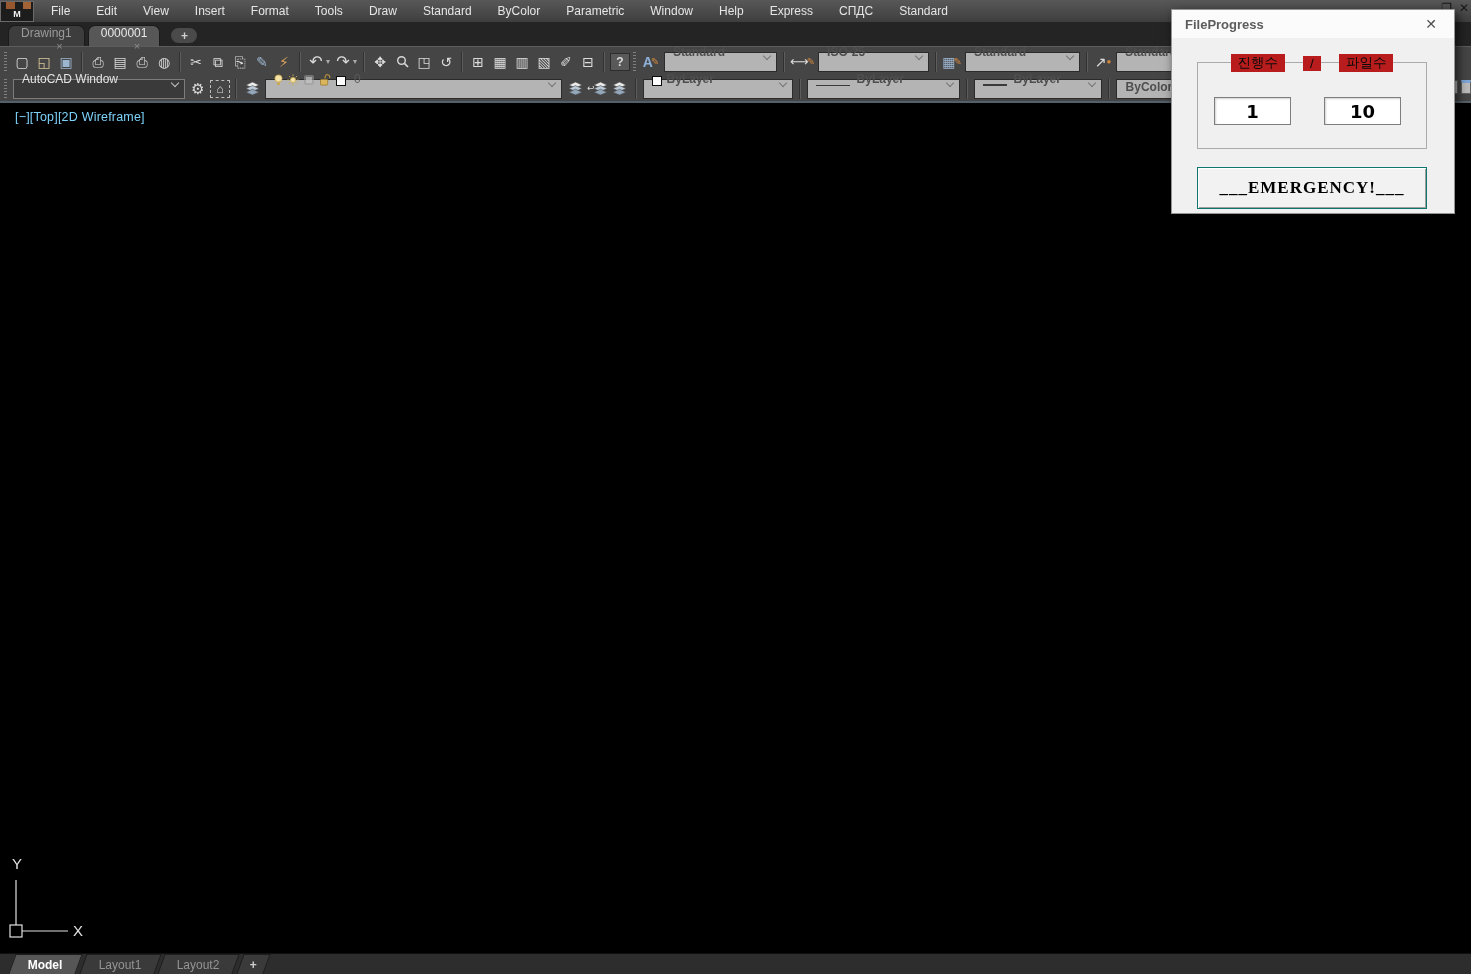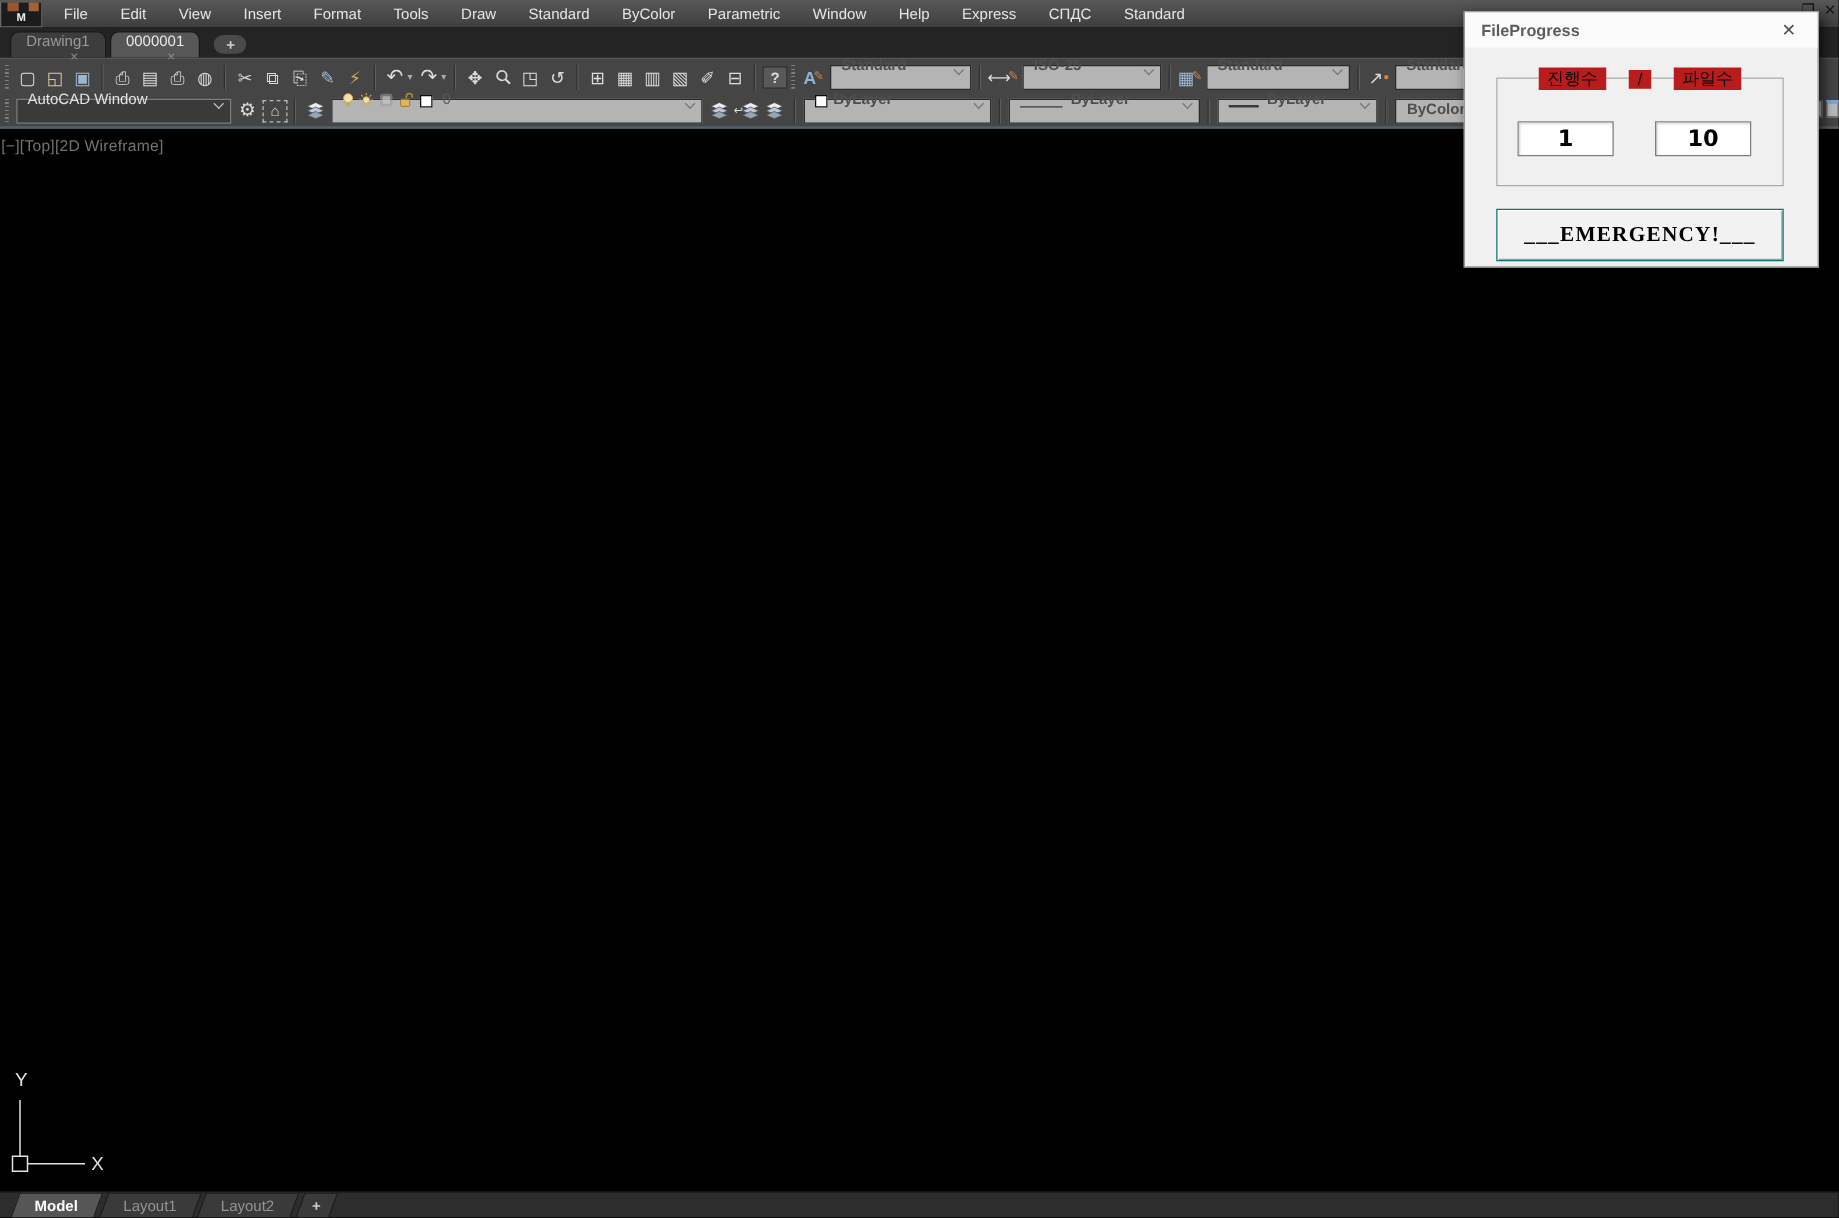--- a/index.html
+++ b/index.html
@@ -55,21 +55,21 @@
   .swatch { width:10px; height:10px; background:#fff; border:1px solid #0d0d0d; margin-right:5px; flex:none;}
   .ltline { width:34px; border-top:1.5px solid #3a3a3a; margin-right:7px; flex:none;}
   .lwline { width:24px; border-top:2.5px solid #3a3a3a; margin-right:7px; flex:none;}
   .layer-name { color:#5a5a5a; font-weight:normal; margin-left:3px; }
   .lddicon { display:flex; align-items:center; justify-content:center; margin-right:4px; flex:none;}
   .edge-icons { position:absolute; left:1448px; top:80px; display:flex; gap:3px; z-index:2;}
   .stub { width:10px; height:14px; background:#bcbcbc; border:1px solid #616161; }
   .stub.b { border-top:3px solid #7fa8d9; }
   
   .canvas { position:absolute; top:105px; bottom:21px; left:0; right:0; background:#000; z-index:1;}
-  .vpctl { position:absolute; top:5px; left:1px; color:#737373; font-size:12.5px; letter-spacing:.2px;}
+  .vpctl { position:absolute; top:5px; left:1px; color:#7dd3fc; font-size:12.5px; letter-spacing:.2px;padding-left:14px;}
   .ucs { position:absolute; left:0; bottom:8px; }
   
   .bottombar { position:absolute; bottom:0; left:0; right:0; height:21px; background:#2d2d2d;
     border-top:1px solid #101010; display:flex; align-items:stretch; padding-left:12px; z-index:3;}
   .ltab { display:flex; align-items:center; padding:0 15px; font-size:12px; color:#949494;
     background:#3a3a3a; transform:skewX(-20deg); margin-right:4px; border:1px solid #1c1c1c; border-bottom:none;}
   .ltab > span { transform:skewX(20deg); display:block; }
   .ltab.active { background:#565656; color:#fff; font-weight:bold; }
   .ltab.addbtn { padding:0 9px; color:#cfcfcf; font-weight:bold; }
   

